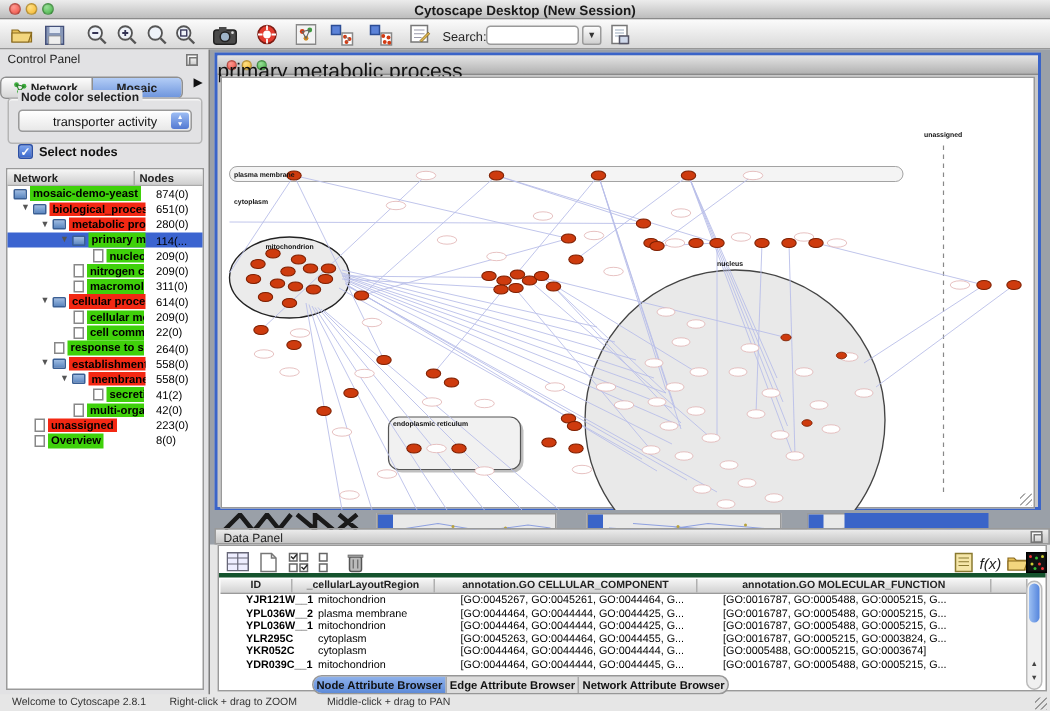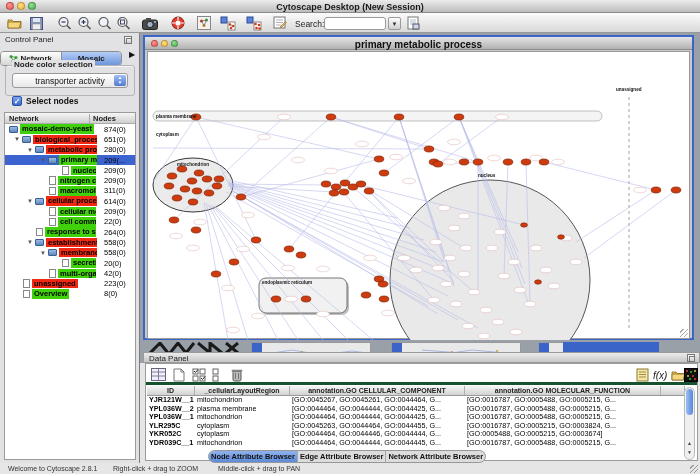--- a/index.html
+++ b/index.html
@@ -52,38 +52,38 @@
 .tchip{padding:0 2px;white-space:nowrap;overflow:hidden;line-height:9.5px}
 .tchip.green{background:#3fd10a}
 .tchip.red{background:#f32813}
 .tcount{position:absolute;left:99px;font-weight:normal;font-size:7.5px;color:#000;white-space:nowrap}
 
 
 .desktop{left:140px;top:33px;width:560px;height:330px;background:#9aa0a8}
 .netwin{left:3px;top:2px;width:551px;height:305px;border:2px solid #3a64c8;background:#c9c9c9}
 .netbar{height:13px;background:linear-gradient(#e4e4e4,#b2b2b2);border-bottom:1px solid #8a8a8a;position:relative}
 .netbar .tl{top:2.5px;width:7px;height:7px}
-.nettitle{width:100%;text-align:center;top:2px;font-size:10px;font-weight:bold;color:#111}
+.nettitle{width:100%;top:2px;font-size:14px;font-weight:normal;color:#111}
 .netcanvas{position:absolute;left:2px;top:14px;width:543px;height:288px;background:#fff;border:1px solid #9a9a9a}
 .grip{width:8px;height:8px;background:
  repeating-linear-gradient(135deg,transparent 0 2px,#aaa 2px 3px)}
 
 .strip{left:3px;top:309px;width:551px;height:12px}
 .miniwin{position:absolute;top:0;height:11px;background:#e9e9e9;border:1px solid #999}
 .miniblue{position:absolute;left:0;top:0;width:10px;height:9px;background:#3a64c8}
 
 
 .dpanel{left:143px;top:352px;width:557px;height:111px}
 .dphead{height:11px;background:linear-gradient(#ececec,#c6c6c6);border:1px solid #9a9a9a;font-size:8px;color:#222;padding:1px 0 0 5px;position:relative}
 .dpbody{position:absolute;left:2px;top:11px;width:553px;height:98px;background:#fff;border:1px solid #9a9a9a}
 .dptools{position:absolute;left:0;top:0;width:100%;height:21px;border-bottom:3px solid #14532d}
 .dpicon{position:absolute;top:2px;width:17px;height:17px;display:flex;align-items:center;justify-content:center}
 .thead{position:absolute;left:1px;top:22px;height:10px;display:flex;background:linear-gradient(#f6f6f6,#d2d2d2);border-bottom:1px solid #9a9a9a;width:538px}
 .thcell{font-size:7px;font-weight:bold;color:#222;text-align:center;border-right:1px solid #b0b0b0;overflow:hidden;white-space:nowrap;line-height:10px}
-#dtbody{position:absolute;left:0;top:32px;width:538px}
+#dtbody{position:absolute;left:15px;top:32px;width:538px}
 .drow{display:flex;height:8.6px}
 .dcell{font-size:7.2px;color:#000;white-space:nowrap;overflow:hidden;padding-left:3px;line-height:8.6px}
 .dcell.id{font-weight:bold}
 .vscroll{position:absolute;right:2px;top:23px;width:11px;height:73px;background:#f0f0f0;border:1px solid #bbb;border-radius:6px}
 .vthumb{position:absolute;left:1px;top:1px;width:7px;height:26px;border-radius:4px;background:linear-gradient(90deg,#9dc0f2,#5585dd)}
 .varrows{position:absolute;left:0px;bottom:0;width:9px;height:20px;font-size:5px;color:#444;text-align:center;line-height:9px}
 
 
 .btabs{left:208px;top:450px;height:13px;display:flex;border:1px solid #979797;border-radius:7px;overflow:hidden;background:#dcdcdc}
 .btab{font-size:7.5px;color:#111;padding:0 2px;line-height:12px;border-right:1px solid #aaa;font-weight:bold}
@@ -267,21 +267,21 @@
           <span class="tarrow">▼</span>
           <span class="tfolder"></span>
           <span class="tchip red" style="max-width: 51px;">metabolic process</span>
           <span class="tcount">280(0)</span>
         </div>
         <div class="trow sel">
           <span style="flex: 0 0 33px;"></span>
           <span class="tarrow">▼</span>
           <span class="tfolder"></span>
           <span class="tchip green" style="max-width: 38px;">primary metabol</span>
-          <span class="tcount">209(...</span>
+          <span class="tcount">114(...</span>
         </div>
         <div class="trow">
           <span style="flex: 0 0 56px;"></span>
           <span class="tleaf"></span>
           <span class="tchip green" style="max-width: 25px;">nucleobase-co</span>
           <span class="tcount">209(0)</span>
         </div>
         <div class="trow">
           <span style="flex: 0 0 43px;"></span>
           <span class="tleaf"></span>
@@ -330,21 +330,21 @@
           <span style="flex: 0 0 33px;"></span>
           <span class="tarrow">▼</span>
           <span class="tfolder"></span>
           <span class="tchip red" style="max-width: 38px;">membrane</span>
           <span class="tcount">558(0)</span>
         </div>
         <div class="trow">
           <span style="flex: 0 0 56px;"></span>
           <span class="tleaf"></span>
           <span class="tchip green" style="max-width: 25px;">secretion</span>
-          <span class="tcount">20(0)</span>
+          <span class="tcount">41(2)</span>
         </div>
         <div class="trow">
           <span style="flex: 0 0 43px;"></span>
           <span class="tleaf"></span>
           <span class="tchip green" style="max-width: 38px;">multi-organism pro</span>
           <span class="tcount">42(0)</span>
         </div>
         <div class="trow">
           <span style="flex: 0 0 17px;"></span>
           <span class="tleaf"></span>

